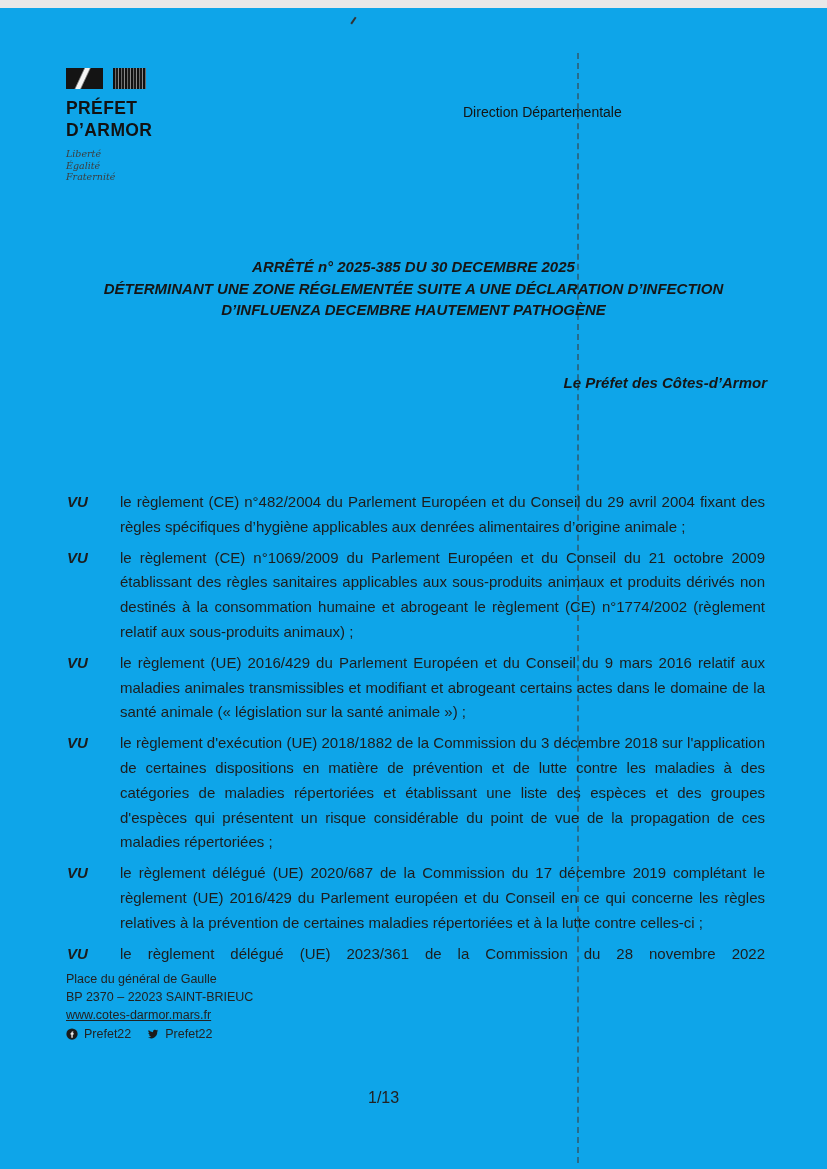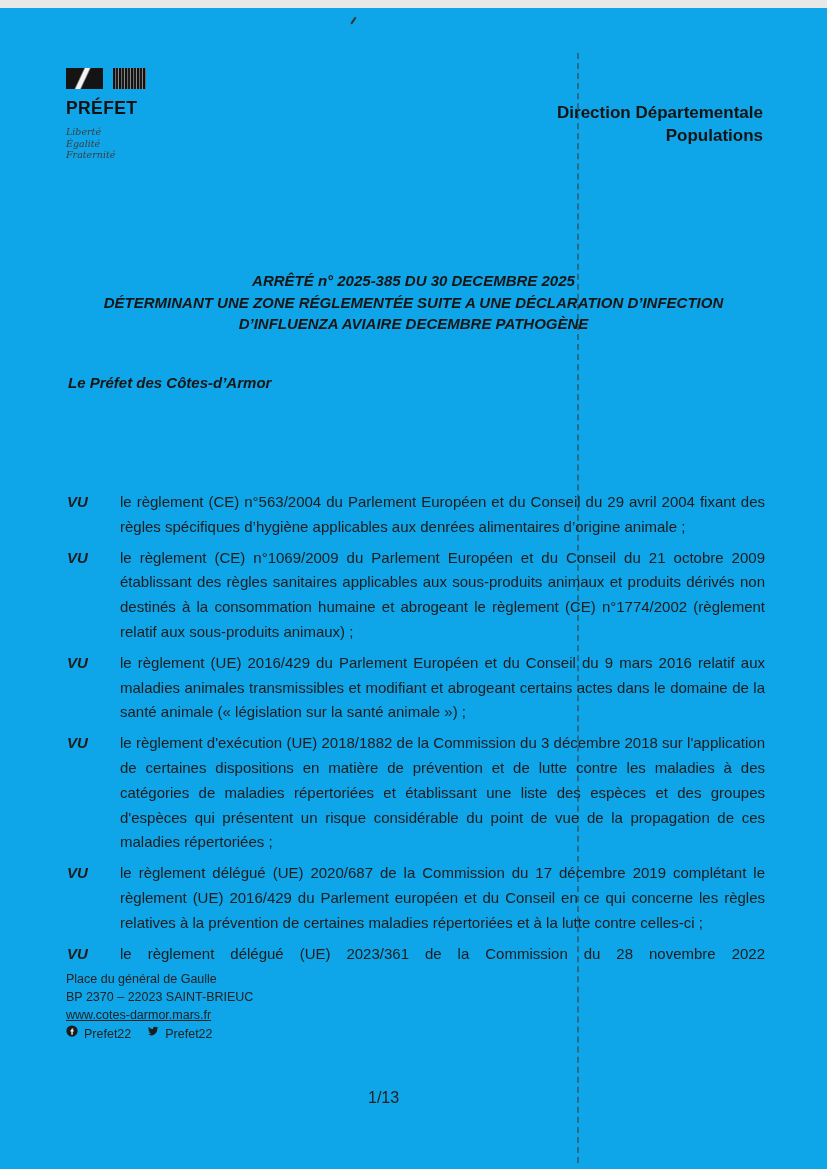--- a/index.html
+++ b/index.html
@@ -61,46 +61,46 @@
     font-style: italic;
     font-size: 9.5px;
     line-height: 11.5px;
     color: #3d3d3d;
   }
   .service {
     position: absolute;
     right: 64px;
     top: 93px;
     width: 300px;
-    text-align: right;
-    font-weight: bold;
-    font-size: 17px;
+    text-align: left;
+    font-weight: normal;
+    font-size: 14px;
     line-height: 23px;
     color: #141414;
   }
 
   
   .doc-title {
     position: absolute;
     left: 60px;
     right: 60px;
-    top: 262px;
+    top: 248px;
     text-align: center;
     font-weight: bold;
     font-style: italic;
     font-size: 15px;
     line-height: 21.5px;
     color: #161616;
   }
   .doc-subtitle {
     position: absolute;
-    left: 68px;
+    left: 44px;
     right: 60px;
     top: 366px;
-    text-align: left;
+    text-align: right;
     font-weight: bold;
     font-style: italic;
     font-size: 15px;
     color: #161616;
   }
 
   
   .recitals {
     position: absolute;
     left: 67px;
@@ -128,21 +128,21 @@
   
   .footer {
     position: absolute;
     left: 66px;
     top: 962px;
     font-size: 12.5px;
     line-height: 18px;
     color: #222;
   }
   .footer .website { text-decoration: underline; color: #222; }
-  .social-row { display: flex; align-items: flex-start; gap: 6px; margin-top: 1px; }
+  .social-row { display: flex; align-items: center; gap: 6px; margin-top: 1px; }
   .social-icon { display: inline-flex; width: 12px; height: 12px; }
   .social-icon svg { width: 12px; height: 12px; }
   .handle { margin-right: 10px; }
   .page-number {
     position: absolute;
     left: 368px;
     top: 1081px;
     font-size: 16px;
     color: #222;
   }
@@ -155,44 +155,44 @@
   <span class="scan-mark-top"></span>
   <div class="fold-line"></div>
 
   <div class="logo-block">
     <div class="logo-flags">
       <span class="flag flag1"></span>
       <span class="flag flag2"></span>
     </div>
     <div class="logo-title">
       <div>PRÉFET</div>
+      <div>D’ARMOR</div>
     </div>
     <div class="motto">
       <div>Liberté</div>
       <div>Égalité</div>
       <div>Fraternité</div>
     </div>
   </div>
 
   <div class="service">
     <div>Direction Départementale</div>
-    <div>Populations</div>
   </div>
 
   <div class="doc-title">
     <div>ARRÊTÉ n° 2025-385 DU 30 DECEMBRE 2025</div>
     <div>DÉTERMINANT UNE ZONE RÉGLEMENTÉE SUITE A UNE DÉCLARATION D’INFECTION</div>
-    <div>D’INFLUENZA AVIAIRE DECEMBRE PATHOGÈNE</div>
+    <div>D’INFLUENZA DECEMBRE HAUTEMENT PATHOGÈNE</div>
   </div>
   <div class="doc-subtitle">Le Préfet des Côtes-d’Armor</div>
 
   <div class="recitals">
     <div class="recital">
       <span class="vu">VU</span>
-      <p>le règlement (CE) n°563/2004 du Parlement Européen et du Conseil du 29 avril 2004 fixant des règles spécifiques d’hygiène applicables aux denrées alimentaires d’origine animale ;</p>
+      <p>le règlement (CE) n°482/2004 du Parlement Européen et du Conseil du 29 avril 2004 fixant des règles spécifiques d’hygiène applicables aux denrées alimentaires d’origine animale ;</p>
     </div>
     <div class="recital">
       <span class="vu">VU</span>
       <p>le règlement (CE) n°1069/2009 du Parlement Européen et du Conseil du 21 octobre 2009 établissant des règles sanitaires applicables aux sous-produits animaux et produits dérivés non destinés à la consommation humaine et abrogeant le règlement (CE) n°1774/2002 (règlement relatif aux sous-produits animaux) ;</p>
     </div>
     <div class="recital">
       <span class="vu">VU</span>
       <p>le règlement (UE) 2016/429 du Parlement Européen et du Conseil du 9 mars 2016 relatif aux maladies animales transmissibles et modifiant et abrogeant certains actes dans le domaine de la santé animale (« législation sur la santé animale ») ;</p>
     </div>
     <div class="recital">

